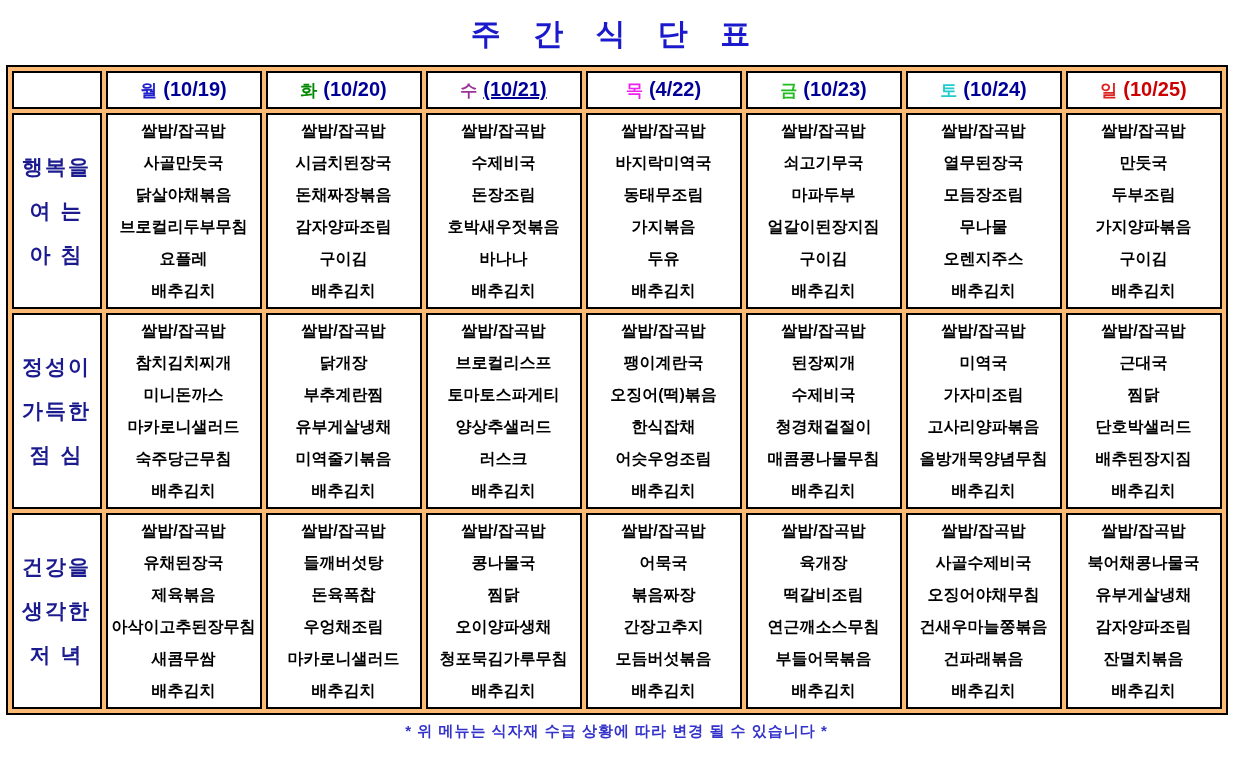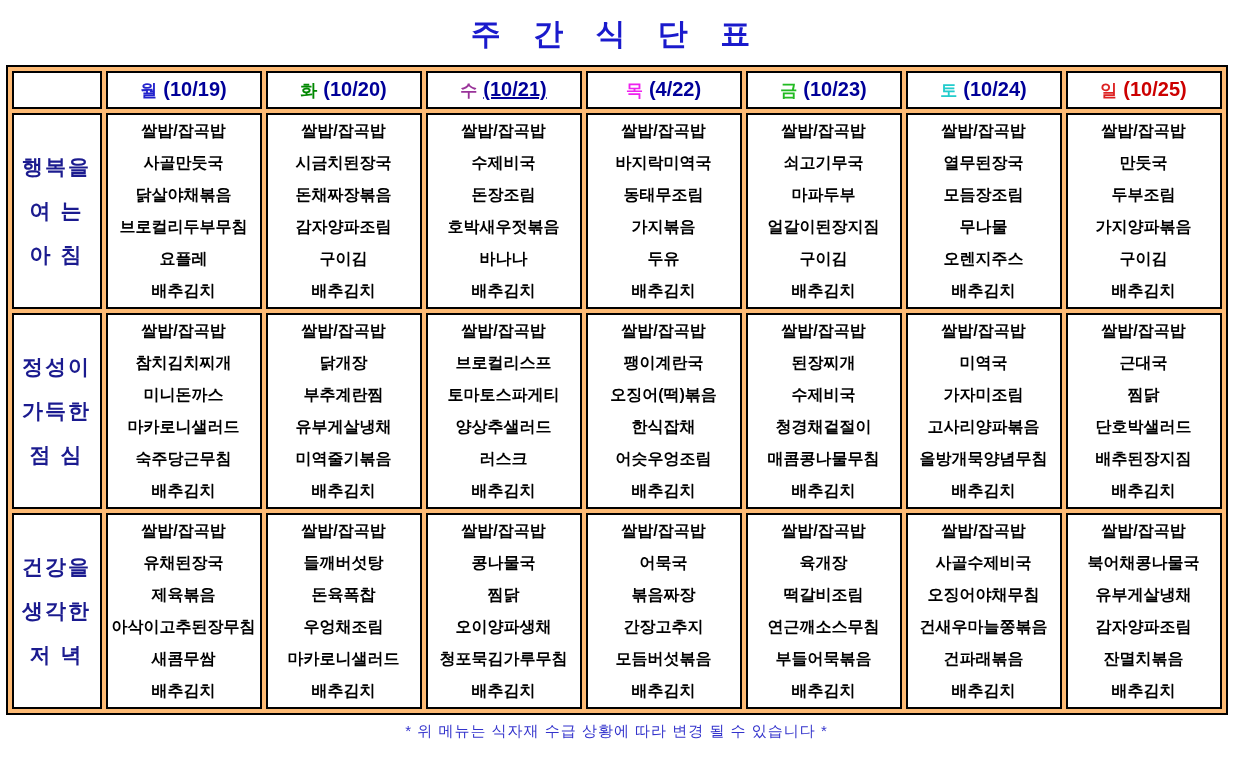--- a/index.html
+++ b/index.html
@@ -66,21 +66,21 @@
   .menu-item{
     line-height:32px;
     font-size:16px;
     font-weight:bold;
     color:#000000;
     white-space:nowrap;
   }
   .footnotes{
     margin-top:7px;
     text-align:center;
-    font-weight:normal;
+    font-weight:bold;
     font-size:15px;
     color:var(--footnote-color);
   }
   .footnotes div{margin-bottom:7px;letter-spacing:1px;}
 </style>
 </head>
 <body>
 
 <div class="page">
   <h1 class="title">주 간 식 단 표</h1>

